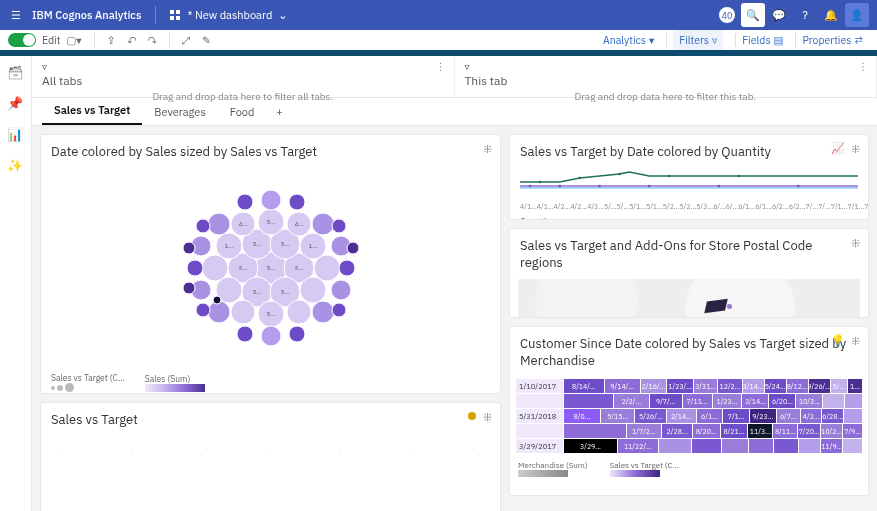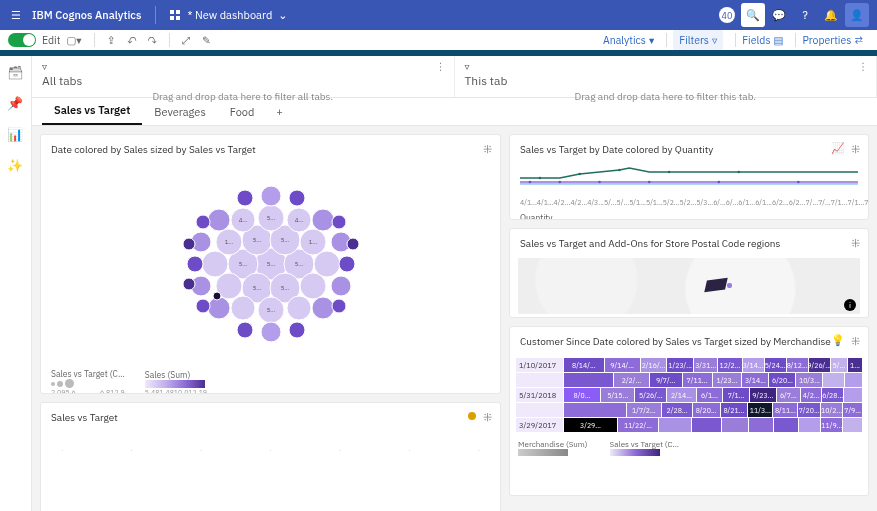--- a/index.html
+++ b/index.html
@@ -36,21 +36,21 @@
 .filters .fbox .fic { font-size:10px; }
 .filters .fbox .dots { position:absolute; right:8px; top:4px; color:#888; }
 .filters .fbox .lbl { font-size:12px; }
 .filters .fbox .hint { display:block; text-align:center; font-size:10px; color:#888; margin-top:2px; }
 .tabsrow { height:28px; background:#fff; display:flex; align-items:flex-end; padding:0 10px; border-bottom:1px solid #e5e5e5; font-size:11px; }
 .tabsrow .tab { padding:6px 12px; color:#555; cursor:pointer; }
 .tabsrow .tab.active { color:#111; font-weight:600; border-bottom:2px solid #111; }
 .tabsrow .tabadd { padding:6px 10px; color:#666; cursor:pointer; }
 .grid { flex:1; padding:8px; display:grid; grid-template-columns: 1fr 360px; grid-template-rows: 260px 112px; gap:8px; overflow:hidden; }
 .card { background:#fff; border:1px solid #e7e7e7; border-radius:3px; position:relative; overflow:hidden; }
-.card .ctitle { font-size:10px; color:#333; padding:8px 10px; }
+.card .ctitle { font-size:13px; color:#333; padding:8px 10px; }
 .card .cico { position:absolute; top:6px; right:8px; color:#888; font-size:11px; display:flex; gap:6px; }
 .bubbles { position:relative; width:100%; height:200px; display:flex; align-items:center; justify-content:center; }
 .bubbles svg { width:280px; height:200px; }
 .legend { display:flex; gap:20px; font-size:8.5px; color:#666; padding:4px 10px; align-items:center; }
 .legend .gradbar { width:60px; height:8px; background:linear-gradient(90deg,#efe9fb,#c3b1ec,#8e6cd8,#4b2e91); }
 .legend .dotscale { display:flex; align-items:center; gap:2px; }
 .legend .dotscale span{ background:#bbb; border-radius:50%; display:inline-block;}
 .rightcol { display:flex; flex-direction:column; gap:8px; }
 .rightcol .card { flex:none; }
 .rc1 { height:86px; } .rc2 { height:90px; } .rc3 { height:170px; }

